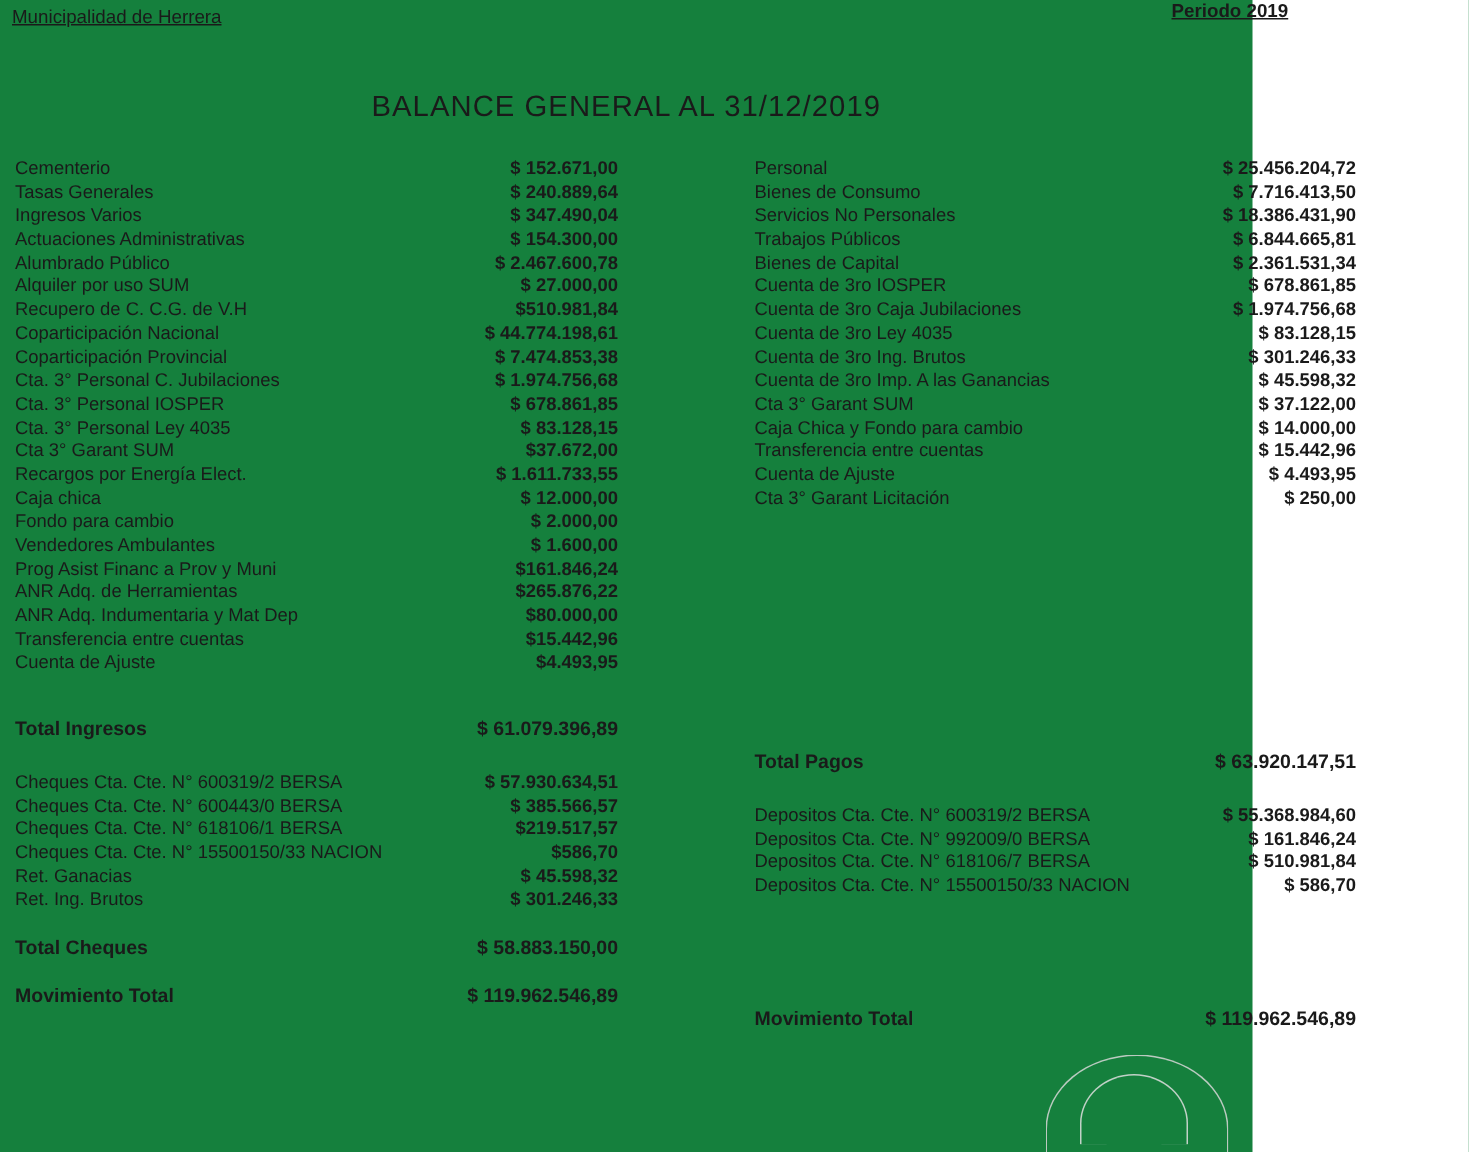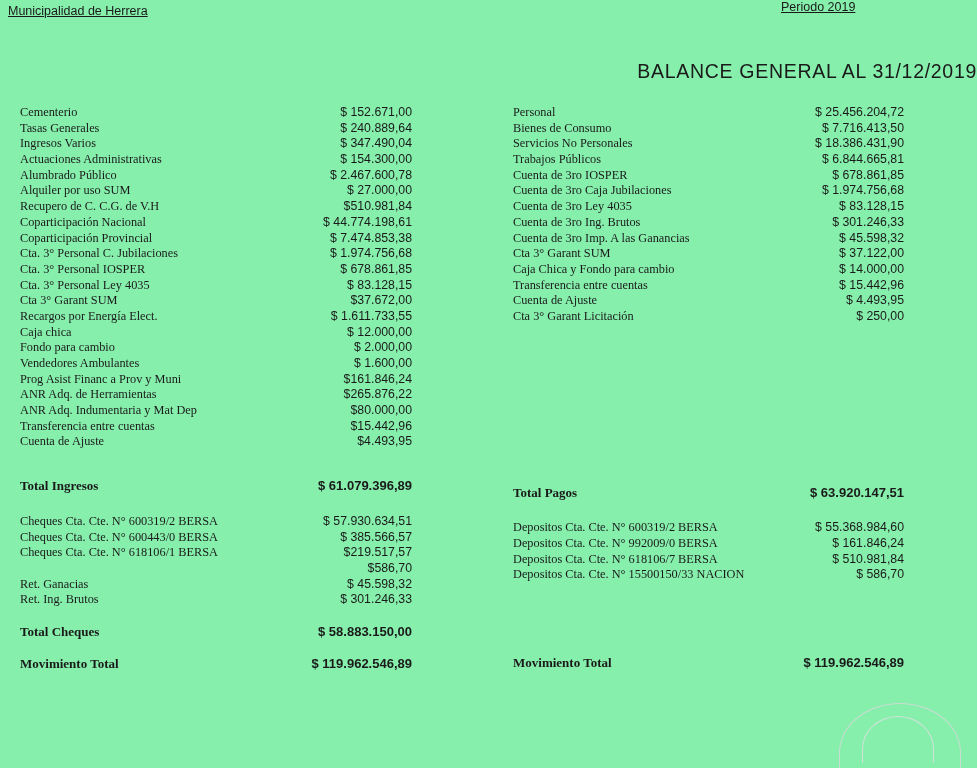--- a/index.html
+++ b/index.html
@@ -10,76 +10,77 @@
   body {
     width: 979px;
     height: 768px;
     position: relative;
     font-family: "Liberation Sans", sans-serif;
     color: #1a1a1a;
     overflow: hidden;
   }
   .page {
     position: relative;
-    width: 977px;
+    width: 835px;
     height: 768px;
-    background: #86efac;
+    background: #15803d;
   }
   
   .hdr-left {
     position: absolute;
     left: 8px;
     top: 4px;
     font-size: 12.5px;
     text-decoration: underline;
     white-space: nowrap;
   }
   .hdr-right {
     position: absolute;
     left: 781px;
     top: 0px;
     font-size: 12.5px;
     text-decoration: underline;
     white-space: nowrap;
+    font-weight: bold;
   }
   .doc-title {
     position: absolute;
     left: 0;
     right: 0;
     top: 60px;
-    text-align: right;
+    text-align: center;
     font-size: 19.5px;
     letter-spacing: 0.7px;
     white-space: nowrap;
   }
   
   .col {
     position: absolute;
     top: 105px;
   }
   .col-left  { left: 10px;  width: 410px; }
   .col-right { left: 503px; width: 405px; }
 
   .row {
     position: relative;
     height: 15.7px;
     font-size: 12.3px;
     white-space: nowrap;
   }
   .row .label {
     position: absolute;
-    left: 10px;
+    left: 0;
     top: 0;
-    font-family: Liberation Serif, serif;
   }
   .row .amount {
     position: absolute;
     right: 0;
     top: 0;
     text-align: left;
+    font-weight: bold;
   }
   .col-left .row .amount { right: 8px; }
   .col-right .row .amount { right: 4px; }
 
   .row.total {
     font-weight: bold;
     font-size: 13px;
   }
   .spacer-12 { height: 12px; }
   .spacer-16 { height: 16px; }
@@ -226,20 +227,21 @@
     </div>
     <div class="row">
       <span class="label">Cheques Cta. Cte. N° 600443/0 BERSA</span>
       <span class="amount">$ 385.566,57</span>
     </div>
     <div class="row">
       <span class="label">Cheques Cta. Cte. N° 618106/1 BERSA</span>
       <span class="amount">$219.517,57</span>
     </div>
     <div class="row">
+      <span class="label">Cheques Cta. Cte. N° 15500150/33 NACION</span>
       <span class="amount">$586,70</span>
     </div>
     <div class="row">
       <span class="label">Ret. Ganacias</span>
       <span class="amount">$ 45.598,32</span>
     </div>
     <div class="row">
       <span class="label">Ret. Ing. Brutos</span>
       <span class="amount">$ 301.246,33</span>
     </div>
@@ -269,20 +271,24 @@
       <span class="label">Bienes de Consumo</span>
       <span class="amount">$ 7.716.413,50</span>
     </div>
     <div class="row">
       <span class="label">Servicios No Personales</span>
       <span class="amount">$ 18.386.431,90</span>
     </div>
     <div class="row">
       <span class="label">Trabajos Públicos</span>
       <span class="amount">$ 6.844.665,81</span>
+    </div>
+    <div class="row">
+      <span class="label">Bienes de Capital</span>
+      <span class="amount">$ 2.361.531,34</span>
     </div>
     <div class="row">
       <span class="label">Cuenta de 3ro IOSPER</span>
       <span class="amount">$ 678.861,85</span>
     </div>
     <div class="row">
       <span class="label">Cuenta de 3ro Caja Jubilaciones</span>
       <span class="amount">$ 1.974.756,68</span>
     </div>
     <div class="row">

